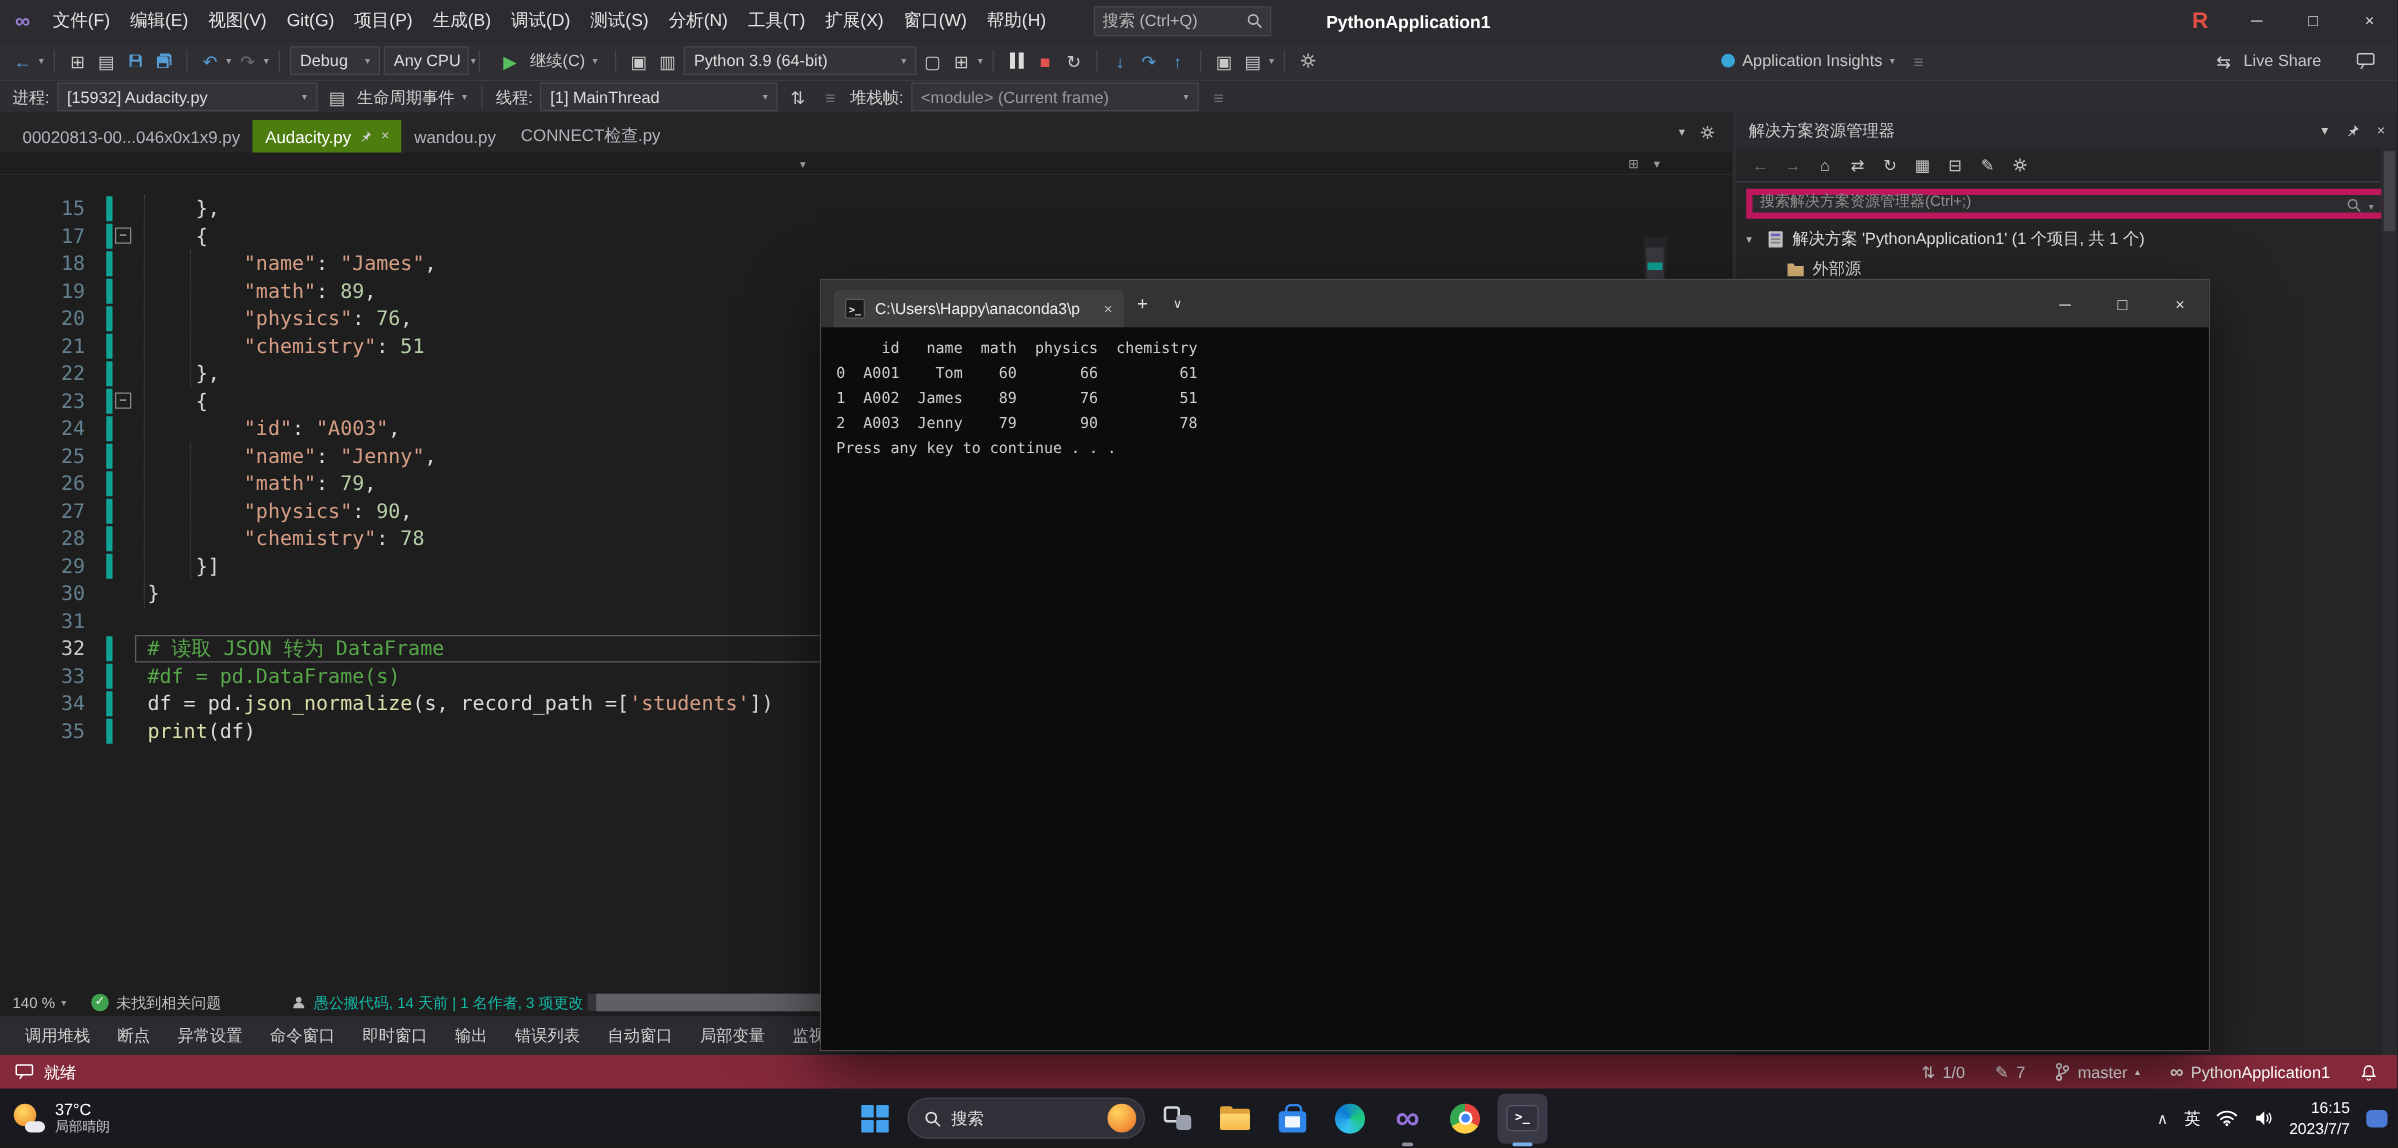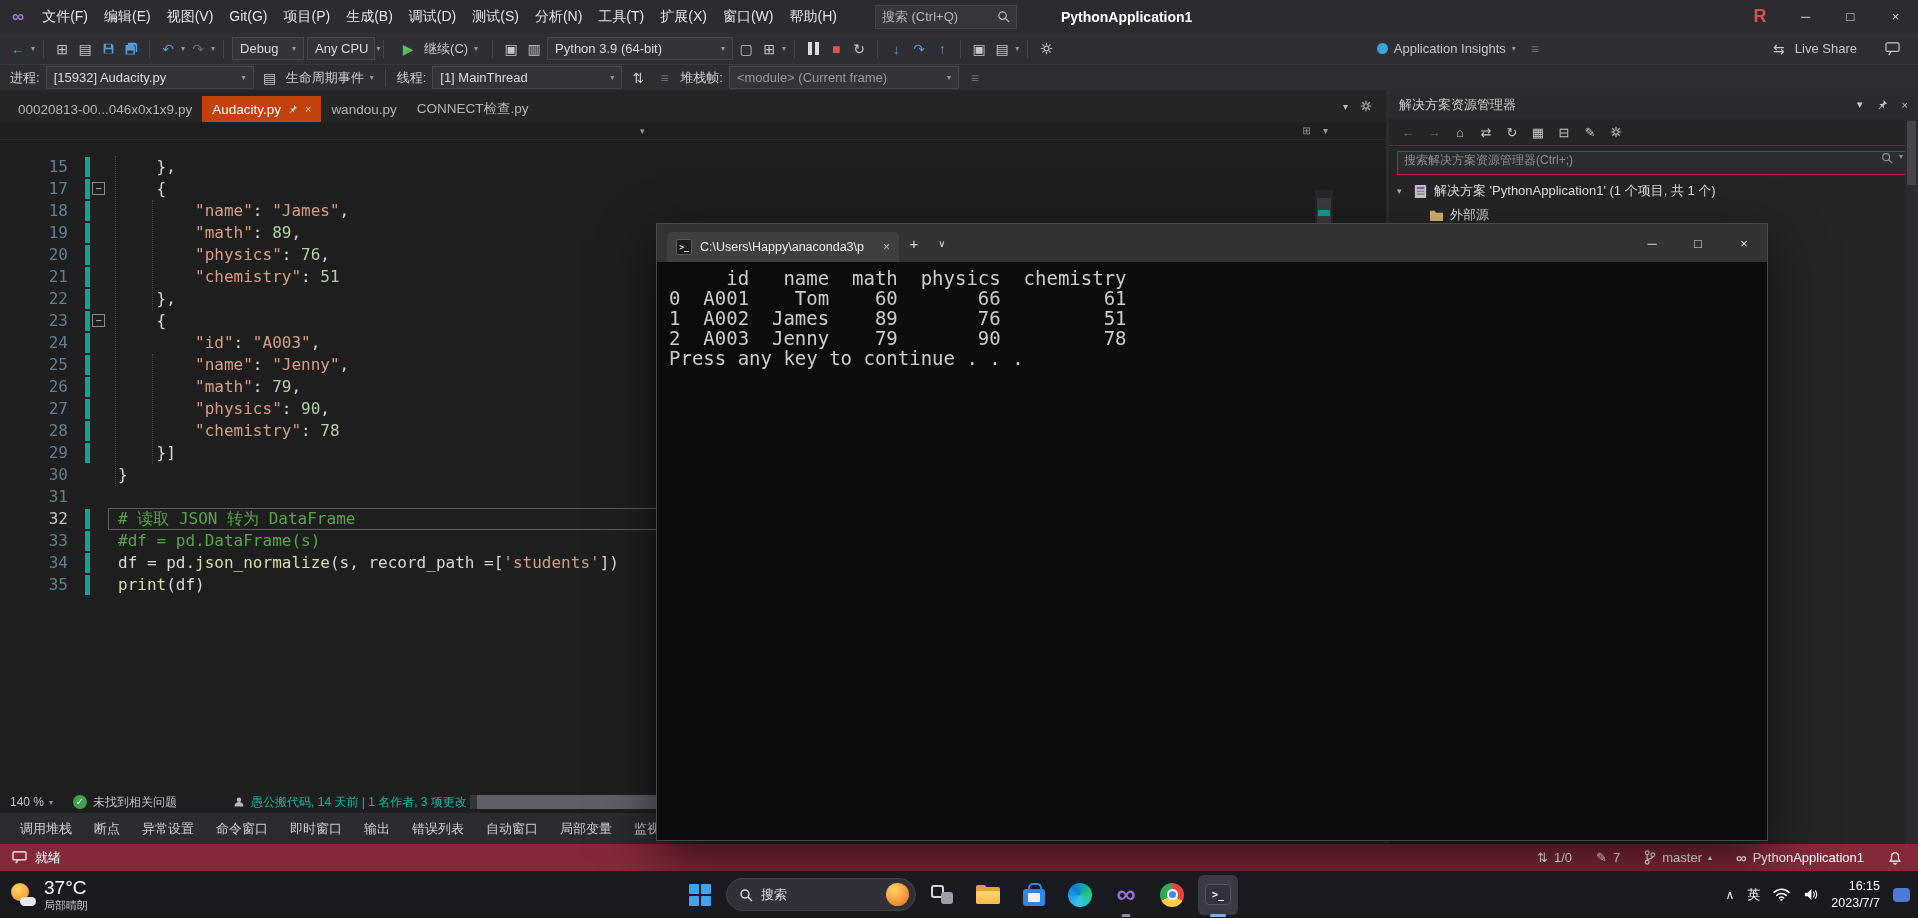--- a/index.html
+++ b/index.html
@@ -27,21 +27,21 @@
 .dd{height:23px;background:#333338;border:1px solid #46464d;display:flex;align-items:center;padding:0 7px;gap:8px;color:#dcdcdc;white-space:nowrap;flex:none}
 .dd .arr{font-size:8px;color:#9a9a9e;margin-left:auto}
 .dd.muted span:first-child{color:#9a9a9e}
 .runbtn{display:flex;align-items:center;gap:6px;padding:0 6px;height:24px}
 .pause-ico{display:inline-flex;gap:3px}.pause-ico i{width:4px;height:13px;background:#dcdcdc;display:block}
 .dbl-label{display:flex;align-items:center;gap:5px;white-space:nowrap}
 
 .editor-zone{position:absolute;top:90px;left:0;width:1386px;height:754px;background:#1e1e1e}
 .tabstrip{position:absolute;top:0;left:0;right:0;height:32px;background:#252528;display:flex;align-items:flex-end;padding-left:8px}
 .etab{height:26px;display:flex;align-items:center;padding:0 10px;gap:7px;color:#b4b4b8;font-size:13.5px;white-space:nowrap}
-.etab.active{background:#c2410c;color:#fff}
+.etab.active{background:#4d7c0f;color:#fff}
 .etab-ico{font-size:11px;color:#cfcfcf;line-height:1}
 .tabstrip-right{margin-left:auto;display:flex;gap:12px;align-items:center;align-self:center;padding-right:14px;color:#b8b8b8;font-size:10px}
 .navbar{position:absolute;top:32px;left:0;right:0;height:18px;border-bottom:1px solid #2a2a2e;display:flex;align-items:center;color:#9a9a9e;font-size:9px}
 .navbar .right{margin-left:auto;display:flex;gap:12px;padding-right:58px;font-size:10px}
 .code-area{position:absolute;top:50px;left:0;right:0;bottom:53px;overflow:hidden;font-family:"DejaVu Sans Mono",monospace;font-size:16px;line-height:22px}
 #code-lines{padding-top:16px;position:relative;z-index:1}
 .cline{display:flex;height:22px;position:relative;padding-left:12px}
 .ln{width:70px;text-align:right;padding-right:14px;color:#64808f;flex:none}
 .cur .ln{color:#c8c8c8}
 .gmargin{width:26px;flex:none;position:relative}
@@ -65,21 +65,21 @@
 .ptabs{position:absolute;left:0;right:0;bottom:0;height:31px;background:#2b2b30;display:flex;align-items:center;gap:2px;padding-left:10px;font-size:13px;color:#cfcfcf}
 .ptab{padding:0 10px;line-height:31px;white-space:nowrap}
 
 .solution{position:absolute;top:90px;left:1386px;right:0;height:754px;background:#252528;border-left:3px solid #2d2d31;font-size:13px;color:#cccccc;z-index:2}
 .sol-header{height:29px;display:flex;align-items:center;padding:0 10px;background:#2b2b2f}
 .sol-header .hic{margin-left:14px;color:#c8c8c8;font-size:11px;display:flex;align-items:center}
 .sol-header .spacer{flex:1}
 .sol-toolbar{height:27px;display:flex;align-items:center;gap:4px;padding:0 8px;border-bottom:1px solid #3f3f46}
 .sic{min-width:22px;height:22px;display:flex;align-items:center;justify-content:center;font-size:13px;color:#c5c5c5}
 .sic.dim{color:#6f6f74}
-.sol-search{margin:5px 8px 4px;height:24px;background:#2b2b30;border:1px solid #be185d;display:flex;align-items:flex-start;padding:0 6px;gap:6px}
+.sol-search{margin:5px 8px 4px;height:24px;background:#2b2b30;border:5px solid #be185d;display:flex;align-items:flex-end;padding:0 6px;gap:6px}
 .sol-search .ph{flex:1;color:#8f8f8f;font-size:12px;white-space:nowrap;overflow:hidden}
 .tree-row{height:24px;display:flex;align-items:center;gap:6px;color:#dedede}
 .tree-row .exp{font-size:9px;color:#b0b0b0;width:10px}
 .sol-scroll{position:absolute;right:0;top:29px;bottom:0;width:13px;background:#2b2b2f}
 .sol-scroll .th{position:absolute;left:2px;right:2px;top:2px;height:64px;background:#44444a}
 
 .statusbar{position:absolute;left:0;top:844px;width:1918px;height:27px;background:#84293a;display:flex;align-items:center;color:#fff;font-size:13px;z-index:4}
 .sb-left{display:flex;align-items:center;gap:8px;padding-left:12px}
 .sb-right{margin-left:auto;display:flex;align-items:center;gap:24px;padding-right:16px}
 .sb-item{display:flex;align-items:center;gap:6px;white-space:nowrap}
@@ -88,28 +88,28 @@
 .console{position:absolute;left:656px;top:223px;width:1112px;height:618px;z-index:50;box-shadow:0 18px 50px rgba(0,0,0,.6);border:1px solid #4a4a4a;background:#0c0c0c}
 .con-titlebar{height:38px;background:#333333;display:flex;align-items:stretch}
 .con-tab{margin-left:10px;margin-top:8px;width:232px;background:#3f3f41;display:flex;align-items:center;gap:8px;padding:0 9px;font-size:12.5px;color:#ececec;border-radius:5px 5px 0 0}
 .con-tab .path{flex:1;white-space:nowrap;overflow:hidden}
 .con-tab-x{color:#bbb;font-size:12px}
 .con-ico{width:16px;height:16px;background:#1b1b1b;border:1px solid #5a5a5a;border-radius:2px;color:#e8e8e8;font:bold 8px "DejaVu Sans Mono",monospace;display:flex;align-items:center;justify-content:center;flex:none}
 .con-plus{width:30px;display:flex;align-items:center;justify-content:center;color:#ddd;font-size:15px}
 .con-chev{width:26px;display:flex;align-items:center;justify-content:center;color:#ddd;font-size:10px}
 .con-controls{margin-left:auto;display:flex}
 .con-wbtn{width:46px;display:flex;align-items:center;justify-content:center;color:#ddd;font-size:13px}
-.con-body{position:absolute;top:38px;left:0;right:0;bottom:0;background:#0c0c0c;padding:6px 12px;font-family:"DejaVu Sans Mono",monospace;font-size:19px;line-height:20px;color:#cccccc;white-space:pre}
+.con-body{position:absolute;top:38px;left:0;right:0;bottom:0;background:#0c0c0c;padding:6px 12px;font-family:"DejaVu Sans Mono",monospace;font-size:12px;line-height:20px;color:#cccccc;white-space:pre}
 
 .taskbar{position:absolute;left:0;top:871px;width:1918px;height:47px;background:#191920;z-index:60}
 .tb-weather{position:absolute;left:10px;top:0;height:47px;display:flex;align-items:center;gap:8px}
 .wx-icon{position:relative;width:26px;height:26px}
 .wx-sun{position:absolute;left:1px;top:1px;width:18px;height:18px;border-radius:50%;background:radial-gradient(circle at 40% 35%,#ffd95e,#f2973a 75%)}
 .wx-cloud{position:absolute;right:0;bottom:2px;width:16px;height:9px;border-radius:6px;background:#e8eaee}
-.wx-temp{font-size:19px;color:#fff;line-height:1.2}
+.wx-temp{font-size:13px;color:#fff;line-height:1.2}
 .wx-desc{font-size:11px;color:#c2c2c8;line-height:1.2}
 .tb-center{position:absolute;left:50%;top:0;transform:translateX(-50%);height:47px;display:flex;align-items:center;gap:6px}
 .tb-btn{width:40px;height:40px;border-radius:6px;display:flex;align-items:center;justify-content:center;position:relative}
 .tb-btn.active{background:#3a3a46}
 .openline{position:absolute;bottom:-2px;left:50%;transform:translateX(-50%);height:3px;border-radius:2px;background:#8a8f99;width:9px}
 .tb-btn.active .openline{width:16px;background:#7ab0ea}
 .win-grid{display:grid;grid-template-columns:10px 10px;grid-template-rows:10px 10px;gap:2px}
 .win-grid i{background:#43a1ee;border-radius:1px;display:block}
 .tb-search{width:190px;height:33px;border-radius:17px;background:#303038;border:1px solid #43434c;display:flex;align-items:center;gap:8px;padding:0 6px 0 12px;color:#e0e0e0;font-size:13px}
 .bing-dot{margin-left:auto;width:23px;height:23px;border-radius:50%;background:radial-gradient(circle at 35% 30%,#ffd65e,#f2903a 65%,#cf6527)}

